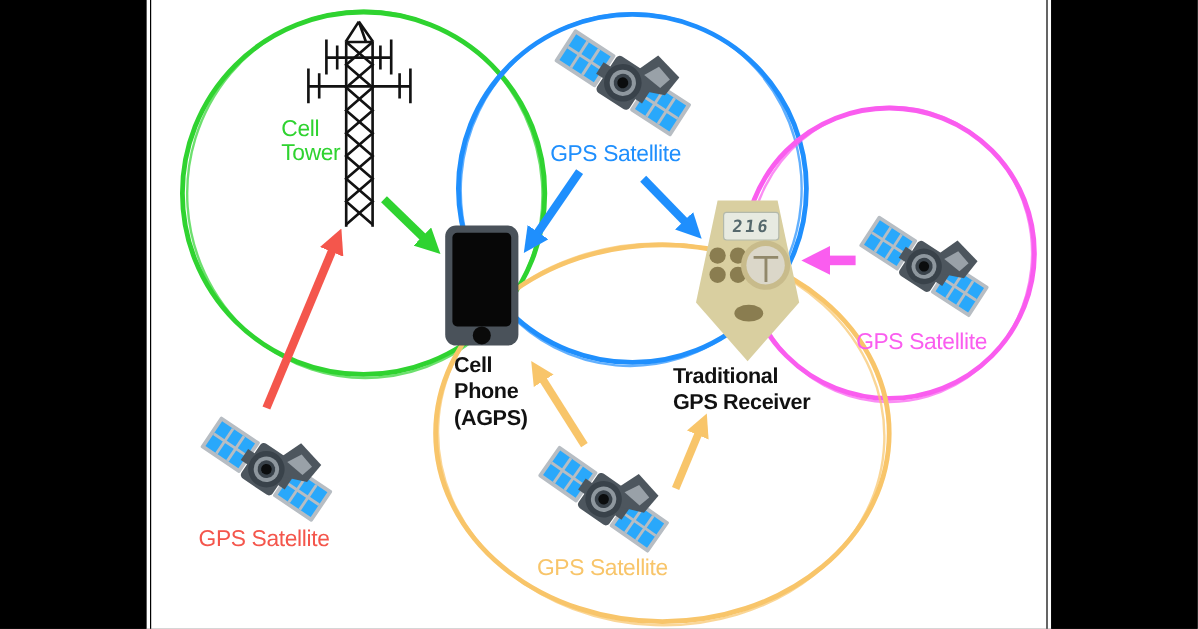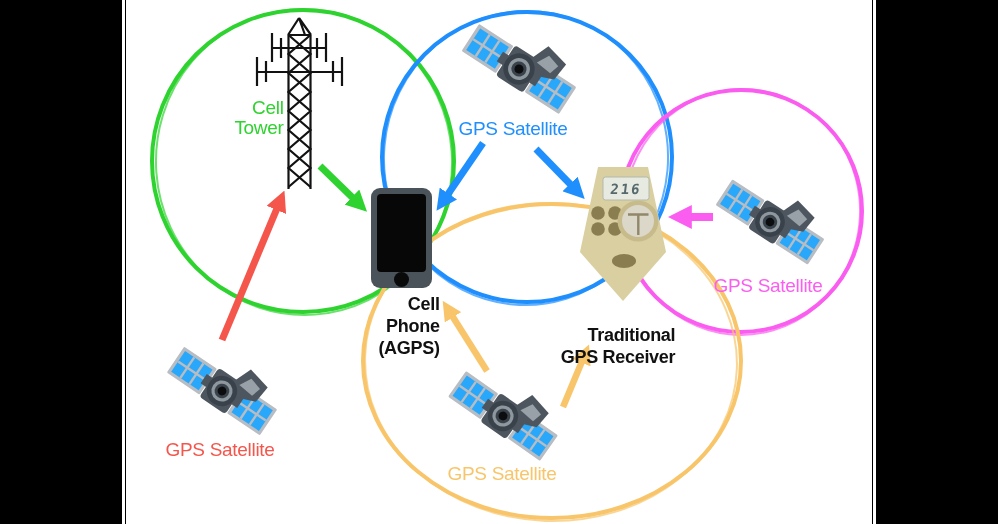--- a/index.html
+++ b/index.html
@@ -9,21 +9,21 @@
   }
   .pillar{position:absolute;top:0;bottom:0;background:#000;z-index:5;}
   .pillar.left{left:0;width:122px;}
   .pillar.right{right:0;width:122px;}
   .stage{position:absolute;left:122px;right:122px;top:0;bottom:0;background:#fff;z-index:1;}
   .edge-line{position:absolute;top:0;bottom:0;width:1.5px;background:#000;z-index:2;}
   .edge-line.left{left:2.5px;}
   .edge-line.right{right:3px;}
   svg.art{position:absolute;left:0;top:0;width:998px;height:524px;z-index:3;}
   .lbl{
-    position:absolute;z-index:4;text-align:right;white-space:pre-line;
+    position:absolute;z-index:4;text-align:left;white-space:pre-line;
     transform:translateX(-50%);line-height:20px;font-size:19px;letter-spacing:-0.3px;
   }
   .lbl.bold{font-weight:700;color:#111;font-size:18px;line-height:22px;}
   .lbl.green{color:#2fd330;}
   .lbl.blue{color:#1f8ffd;}
   .lbl.pink{color:#fa5def;}
   .lbl.yellow{color:#f8c56a;}
   .lbl.red{color:#f4564c;}
   .lcd-text{
     position:absolute;z-index:4;left:603px;top:178px;width:46px;height:22px;
@@ -154,15 +154,15 @@
 
 <div class="lbl green" style="left:259px;top:98px;">Cell
 Tower</div>
 <div class="lbl blue" style="left:513px;top:119px;">GPS Satellite</div>
 <div class="lbl pink" style="left:768px;top:276px;">GPS Satellite</div>
 <div class="lbl yellow" style="left:502px;top:464px;">GPS Satellite</div>
 <div class="lbl red" style="left:220px;top:440px;">GPS Satellite</div>
 <div class="lbl bold" style="left:409px;top:293px;">Cell
 Phone
 (AGPS)</div>
-<div class="lbl bold" style="left:618px;top:324px;">Traditional
+<div class="lbl bold" style="left:618px;top:302px;">Traditional
 GPS Receiver</div>
 <div class="lcd-text">216</div>
 
 </body></html>

